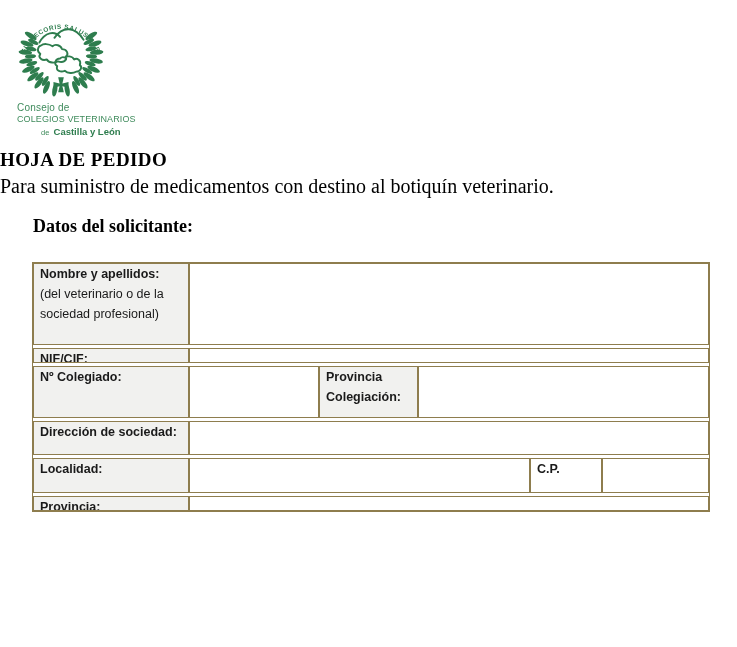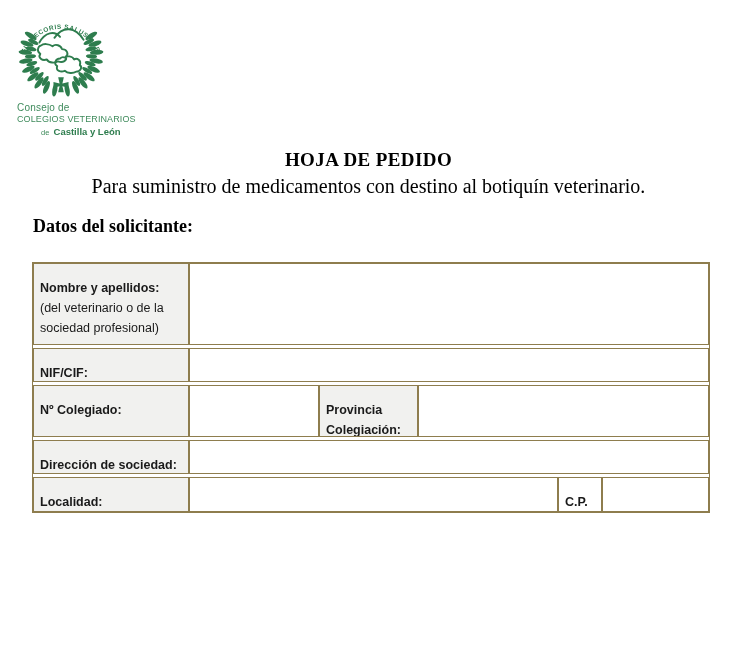--- a/index.html
+++ b/index.html
@@ -16,41 +16,41 @@
   
   .logo{position:absolute;left:14px;top:2px;width:120px}
   .emblem{display:block;color:var(--green)}
   .logo-text{margin-top:1px;margin-left:3px;line-height:1.3;color:var(--green-light);white-space:nowrap}
   .lt1{font-size:10px;letter-spacing:.2px}
   .lt2{font-size:9px;letter-spacing:.1px}
   .lt3{font-size:7.5px;margin-left:24px}
   .lt3 .name{font-size:9.5px;font-weight:bold;color:var(--green)}
 
   
-  .title-wrap{position:absolute;left:0;top:149px;width:737px;text-align:center;
+  .title-wrap{position:absolute;left:0;top:149px;width:737px;
               font-family:"Liberation Serif",serif;color:#000}
   .doc-title{font-size:19px;font-weight:bold;letter-spacing:.4px}
   .doc-subtitle{font-size:20px;margin-top:4px}
   .section-heading{position:absolute;left:33px;top:216px;font-family:"Liberation Serif",serif;
                    font-size:18px;font-weight:bold;color:#000}
 
   
   .ftable{position:absolute;left:32px;top:262px;width:678px;border:1px solid var(--bc);
           font-size:12.5px;color:var(--ink)}
   .frow{display:flex;margin-bottom:3px}
   .frow:last-child{margin-bottom:0}
-  .cell{border:1px solid var(--bc);padding:15px 6px;line-height:1.58;overflow:hidden}
+  .cell{border:1px solid var(--bc);padding:1px 6px;line-height:1.58;overflow:hidden}
   .lc{width:156px;background:var(--lbg);font-weight:bold;flex:none}
   .lc .sub{font-weight:normal}
   .vc{flex:1 1 auto;background:#fff}
   .vc-fixed130{flex:none;width:130px;background:#fff}
   .lc2{flex:none;width:99px;background:var(--lbg);font-weight:bold}
-  .cp-label{flex:none;width:44px;background:#fff;font-weight:bold}
+  .cp-label{flex:none;width:72px;background:#fff;font-weight:bold}
   .vc-fixed107{flex:none;width:107px;background:#fff}
-  .h82{height:82px}.h33{height:34px}.h52{height:52px}.h34{height:34px}.h35{height:35px}
+  .h82{height:82px}.h33{height:15px}.h52{height:52px}.h34{height:34px}.h35{height:35px}
 </style>
 </head>
 <body>
 
 <div class="page">
 
   <div class="logo">
     <svg class="emblem" width="94" height="98" viewBox="0 0 100 104" aria-hidden="true">
       <defs>
         <path id="arc" d="M 12 54 A 41 41 0 0 1 88 54" fill="none"></path>
@@ -149,17 +149,21 @@
       <div class="cell vc"></div>
     </div>
 
     <div class="frow h35">
       <div class="cell lc">Localidad:</div>
       <div class="cell vc"></div>
       <div class="cell cp-label">C.P.</div>
       <div class="cell vc-fixed107"></div>
     </div>
 
+    <div class="frow h33">
+      <div class="cell lc">Provincia:</div>
+      <div class="cell vc"></div>
+    </div>
 
 
 
   </div>
 </div>
 
 </body></html>

